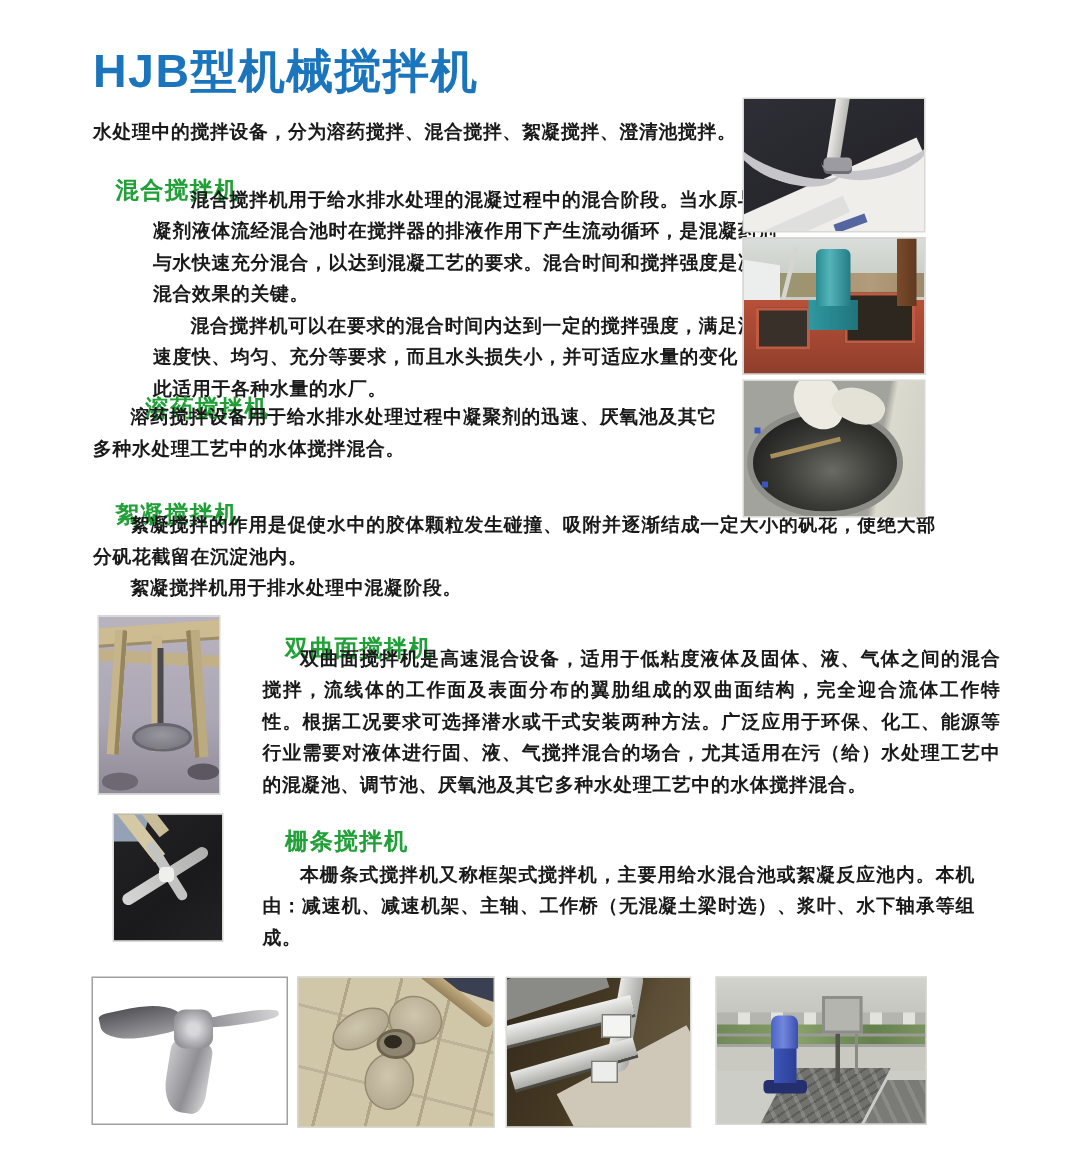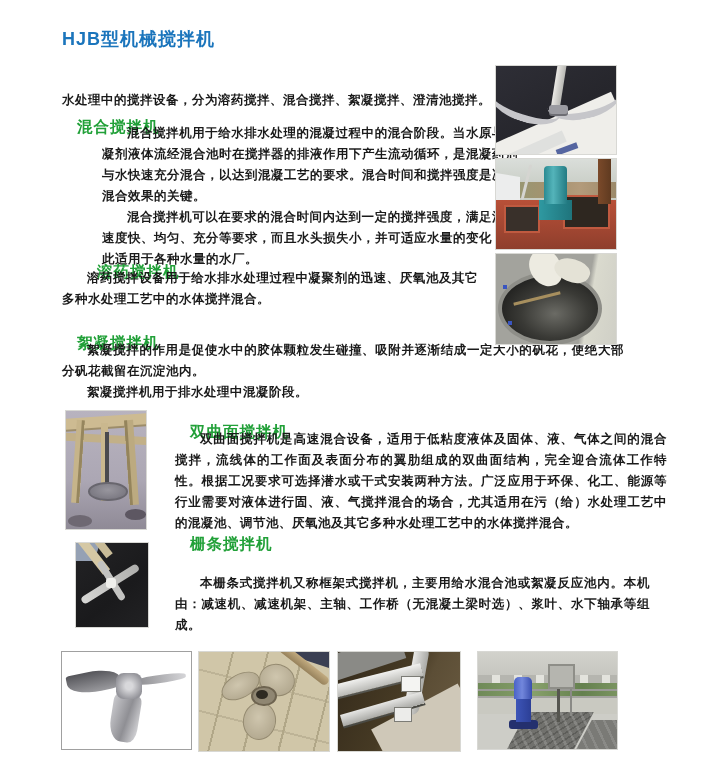--- a/index.html
+++ b/index.html
@@ -6,21 +6,21 @@
     --blue:#1b75bc;
     --green:#21a038;
     --ink:#1a1a1a;
   }
   html,body{margin:0;padding:0;background:#ffffff;}
   .page{
     position:relative;width:718px;height:776px;background:#ffffff;overflow:hidden;
     font-family:"Liberation Sans","DejaVu Sans",sans-serif;color:var(--ink);
   }
   .abs{position:absolute;}
-  .title{font-size:18px;font-weight:bold;color:var(--blue);margin:0;letter-spacing:1px;}
+  .title{font-size:31px;font-weight:bold;color:var(--blue);margin:0;letter-spacing:1px;}
   .intro{font-size:12.5px;font-weight:600;margin:0;letter-spacing:.5px;}
   .sec-h{font-size:15.5px;font-weight:bold;color:var(--green);margin:15px;letter-spacing:1px;}
   .body-p{font-size:12.5px;line-height:21px;margin:0;text-align:justify;text-indent:2em;font-weight:600;letter-spacing:.5px;}
   .photo{position:absolute;overflow:hidden;border:1px solid #d8d8d4;}
   .photo .s{position:absolute;}
 
   
   .ph-rt1{background:linear-gradient(150deg,#2e2e36 0%,#26262c 55%,#34343c 100%);}
   .rt1-wall{left:-35%;bottom:-52%;width:150%;height:85%;background:#efeeea;transform:rotate(-24deg);}
   .rt1-wall2{left:-10%;bottom:-6%;width:70%;height:14%;background:#dfe0de;transform:rotate(-24deg);}
@@ -126,21 +126,21 @@
   .b4-body{left:27%;top:46%;width:11%;height:26%;background:linear-gradient(90deg,#3d55b8,#2c3f96);}
   .b4-foot{left:22%;top:70%;width:21%;height:9%;background:#24306e;border-radius:3px;}
 </style>
 </head>
 <body>
 
 <div class="page">
 
   <h1 class="title abs" style="left:62px;top:27px;">HJB型机械搅拌机</h1>
 
-  <p class="intro abs" style="left:62px;top:80px;margin-top:12px;">水处理中的搅拌设备，分为溶药搅拌、混合搅拌、絮凝搅拌、澄清池搅拌。</p>
+  <p class="intro abs" style="left:62px;top:80px;">水处理中的搅拌设备，分为溶药搅拌、混合搅拌、絮凝搅拌、澄清池搅拌。</p>
 
   <h2 class="sec-h abs" style="left:62px;top:102px;">混合搅拌机</h2>
   <div class="abs" style="left:62px;top:123px;width:416px;margin-left:40px;">
     <p class="body-p">混合搅拌机用于给水排水处理的混凝过程中的混合阶段。当水原与混凝剂液体流经混合池时在搅拌器的排液作用下产生流动循环，是混凝药剂与水快速充分混合，以达到混凝工艺的要求。混合时间和搅拌强度是决定混合效果的关键。</p>
     <p class="body-p">混合搅拌机可以在要求的混合时间内达到一定的搅拌强度，满足混合速度快、均匀、充分等要求，而且水头损失小，并可适应水量的变化，因此适用于各种水量的水厂。</p>
   </div>
 
   <h2 class="sec-h abs" style="left:62px;top:247px;padding-left:20px;">溶药搅拌机</h2>
   <div class="abs" style="left:62px;top:268px;width:416px;">
     <p class="body-p">溶药搅拌设备用于给水排水处理过程中凝聚剂的迅速、厌氧池及其它多种水处理工艺中的水体搅拌混合。</p>
@@ -150,21 +150,21 @@
   <div class="abs" style="left:62px;top:340px;width:562px;">
     <p class="body-p">絮凝搅拌的作用是促使水中的胶体颗粒发生碰撞、吸附并逐渐结成一定大小的矾花，使绝大部分矾花截留在沉淀池内。</p>
     <p class="body-p">絮凝搅拌机用于排水处理中混凝阶段。</p>
   </div>
 
   <h2 class="sec-h abs" style="left:175px;top:407px;">双曲面搅拌机</h2>
   <div class="abs" style="left:175px;top:429px;width:492px;">
     <p class="body-p">双曲面搅拌机是高速混合设备，适用于低粘度液体及固体、液、气体之间的混合搅拌，流线体的工作面及表面分布的翼肋组成的双曲面结构，完全迎合流体工作特性。根据工况要求可选择潜水或干式安装两种方法。广泛应用于环保、化工、能源等行业需要对液体进行固、液、气搅拌混合的场合，尤其适用在污（给）水处理工艺中的混凝池、调节池、厌氧池及其它多种水处理工艺中的水体搅拌混合。</p>
   </div>
 
-  <h2 class="sec-h abs" style="left:175px;top:519px;">栅条搅拌机</h2>
+  <h2 class="sec-h abs" style="left:175px;top:536px;">栅条搅拌机</h2>
   <div class="abs" style="left:175px;top:573px;width:475px;">
     <p class="body-p">本栅条式搅拌机又称框架式搅拌机，主要用给水混合池或絮凝反应池内。本机由：减速机、减速机架、主轴、工作桥（无混凝土梁时选）、浆叶、水下轴承等组成。</p>
   </div>
 
   <div class="photo ph-rt1" style="left:495px;top:65px;width:120px;height:88px;">
     <div class="s rt1-wall"></div>
     <div class="s rt1-wall2"></div>
     <div class="s rt1-bl l"></div>
     <div class="s rt1-bl r"></div>
     <div class="s rt1-shaft"></div>

